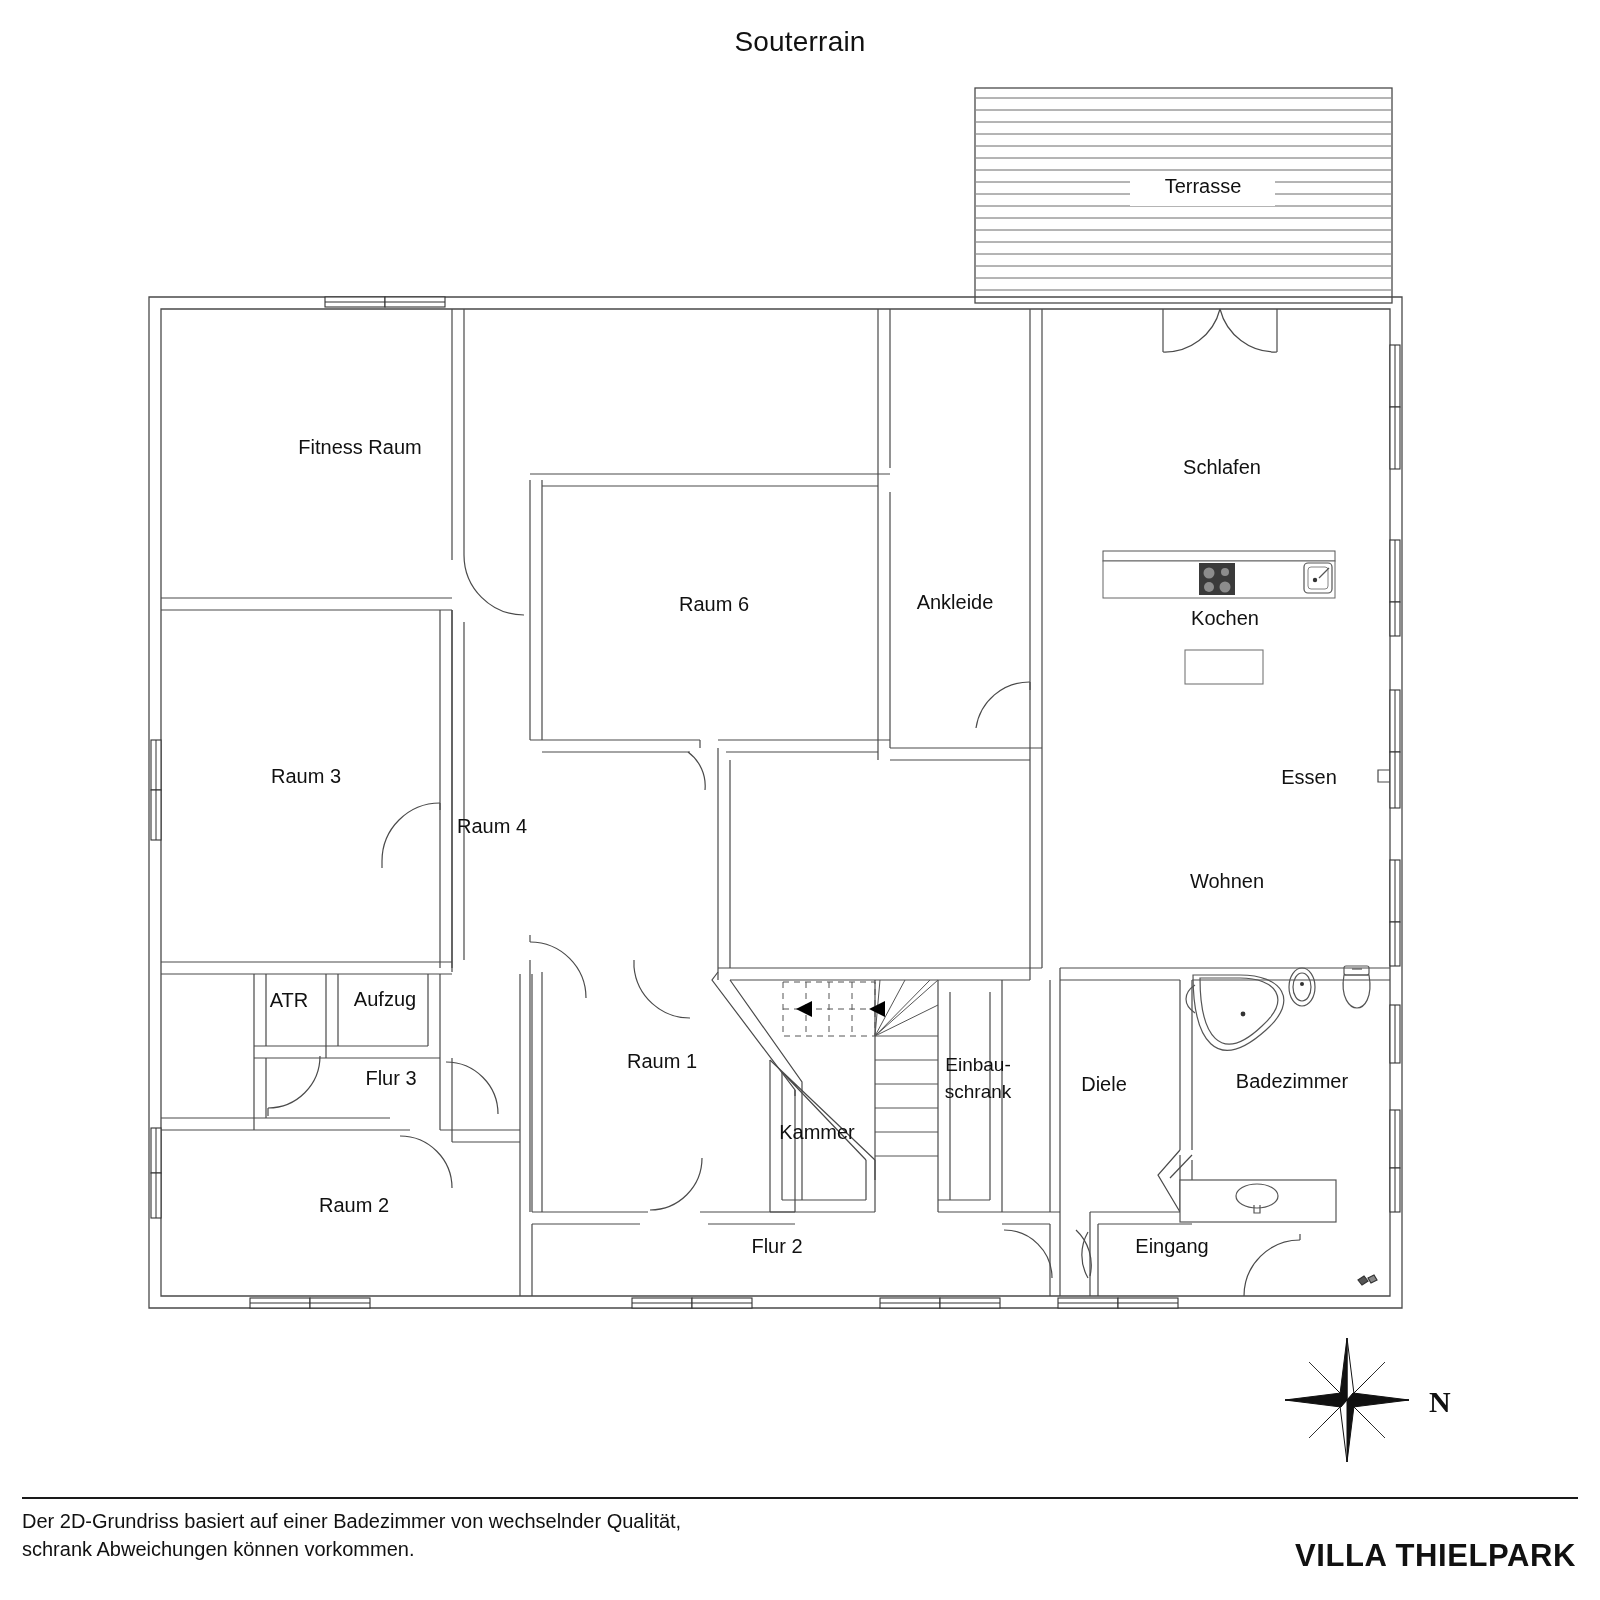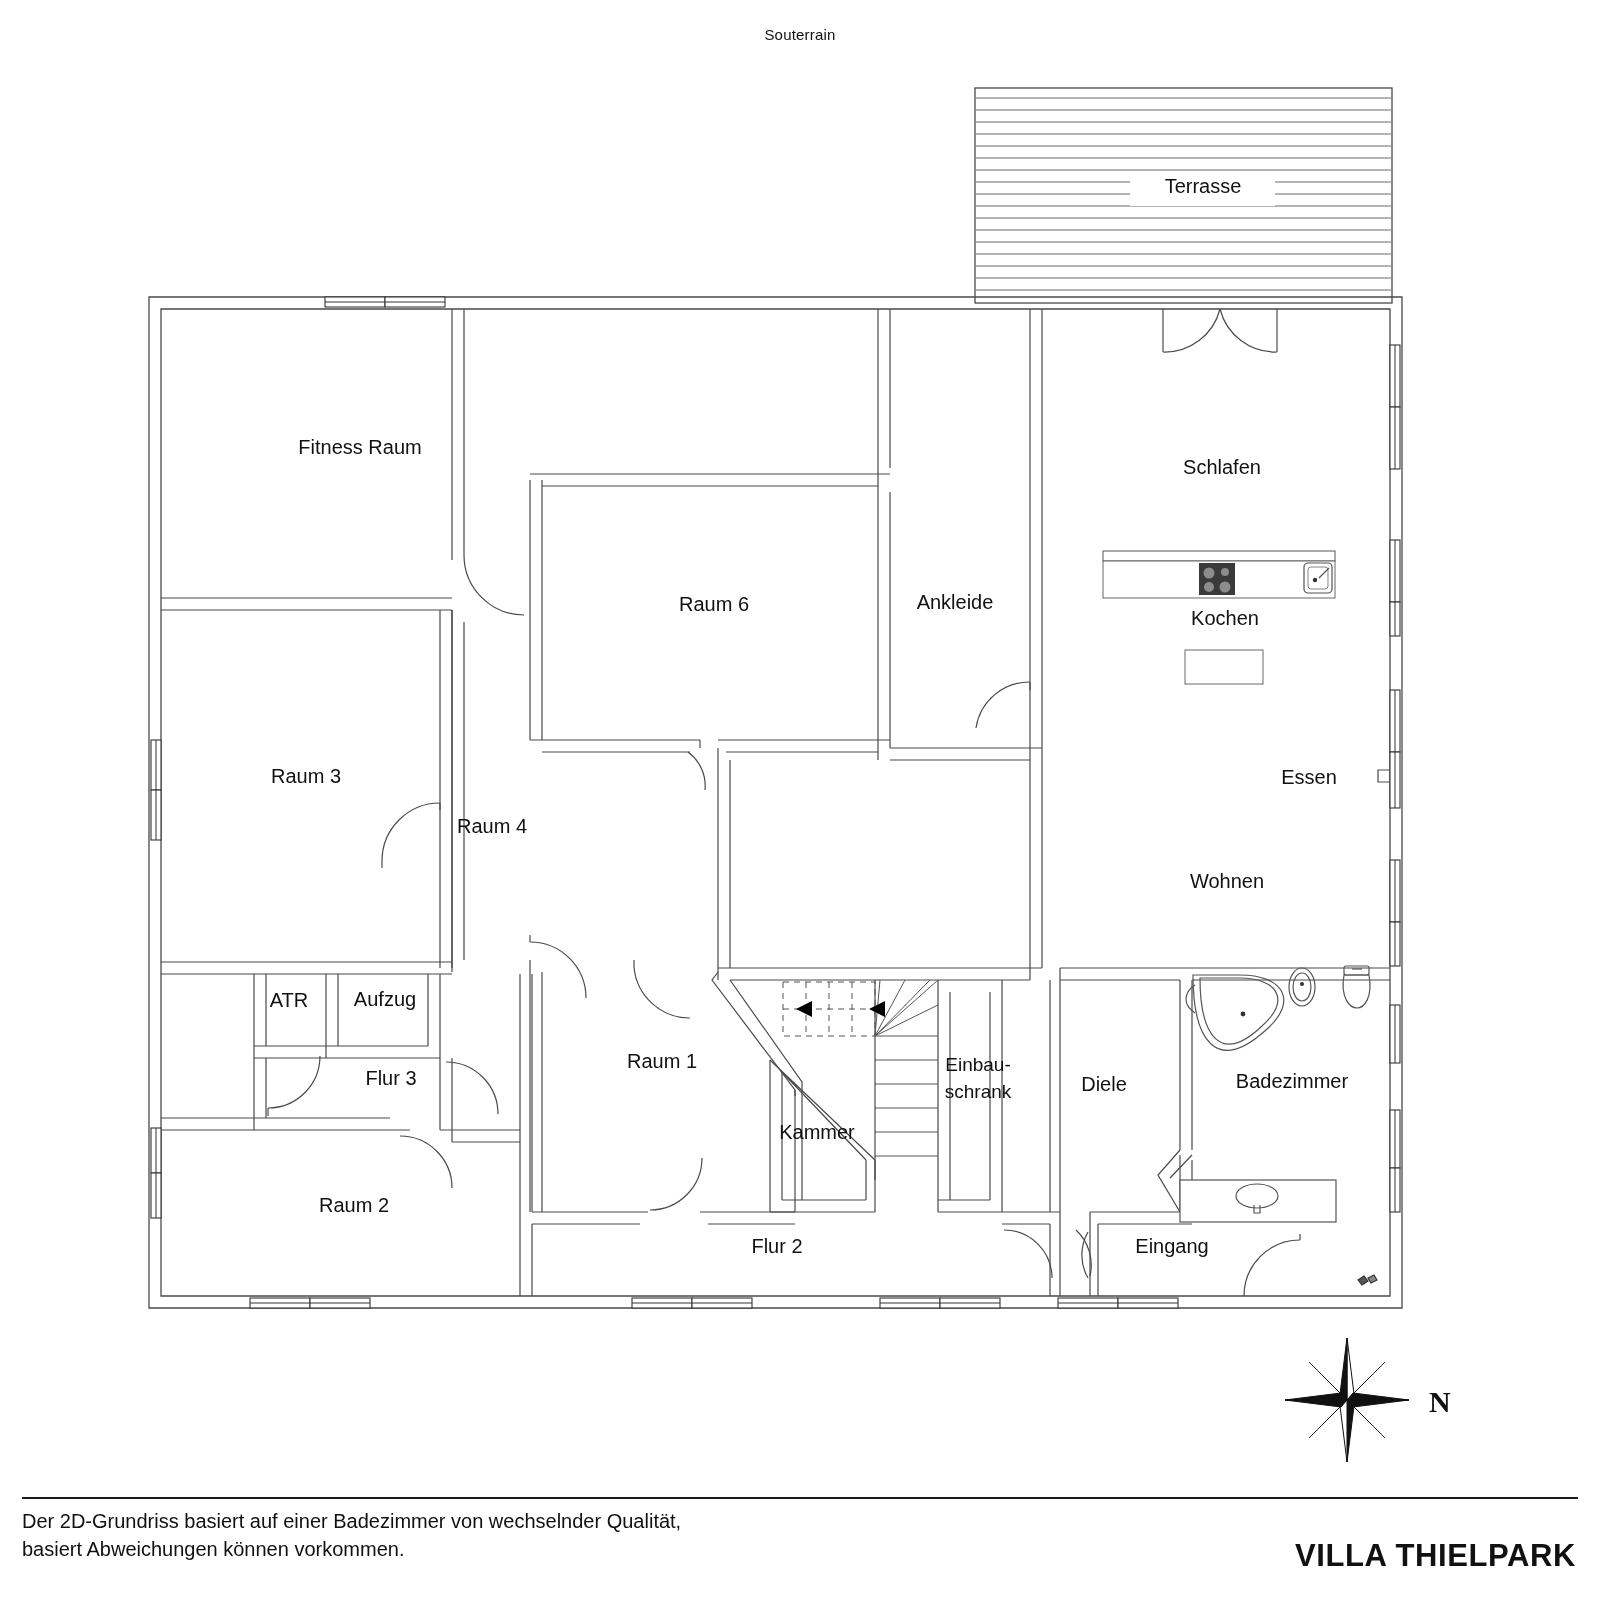--- a/index.html
+++ b/index.html
@@ -2,21 +2,21 @@
 <html><head>
 <meta charset="utf-8">
 <style>
   html,body{margin:0;padding:0;background:#ffffff;}
   body{
     width:1600px;height:1600px;position:relative;overflow:hidden;
     font-family:"Liberation Sans", sans-serif;color:#111;
   }
   #floorplan-title{
     position:absolute;top:26px;left:0;width:1600px;text-align:center;
-    font-size:15px;letter-spacing:.2px;
+    font-size:28px;letter-spacing:.2px;
   }
   #plan-svg{position:absolute;top:0;left:0;}
   #footer-rule{
     position:absolute;left:22px;top:1497px;width:1556px;height:2px;background:#1a1a1a;
   }
   #disclaimer{
     position:absolute;left:22px;top:1508px;width:900px;
     font-size:20px;line-height:1.38;color:#111;
   }
   #disclaimer div{white-space:nowrap;}
@@ -410,16 +410,16 @@
       <polygon points="62,0 6,7 0,0" fill="#111"></polygon>
     </g>
     <text class="compass-n" x="82" y="12">N</text>
   </g>
 </svg>
 
 <div id="footer-rule"></div>
 
 <div id="disclaimer">
   <div>Der 2D-Grundriss basiert auf einer Badezimmer von wechselnder Qualität,</div>
-  <div>basiert Abweichungen können vorkommen.</div>
+  <div>schrank Abweichungen können vorkommen.</div>
 </div>
 
 <div id="brand">VILLA THIELPARK</div>
 
 </body></html>

